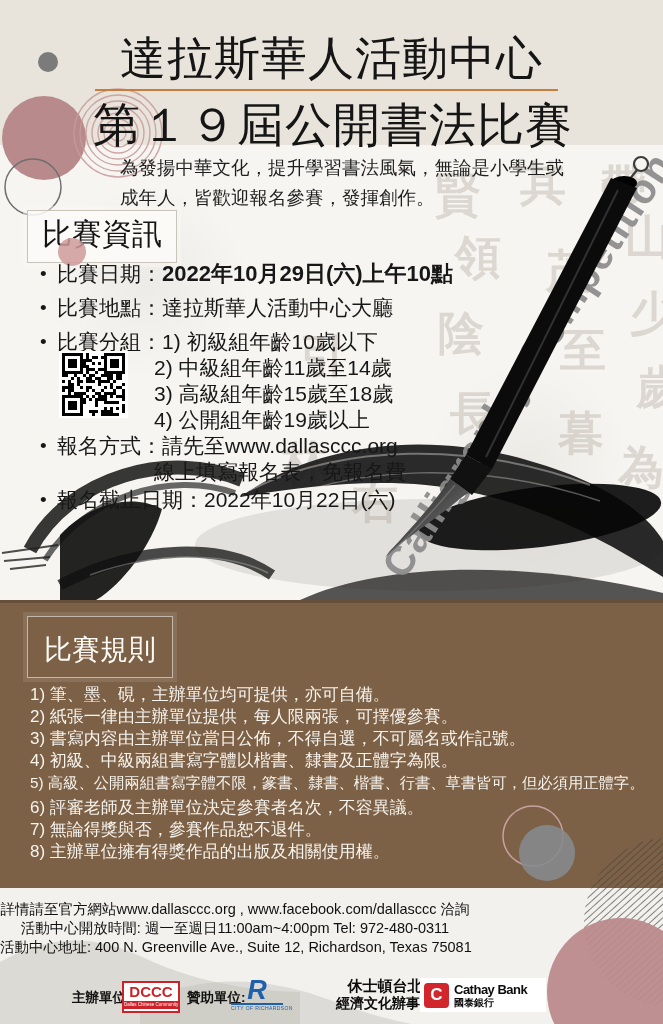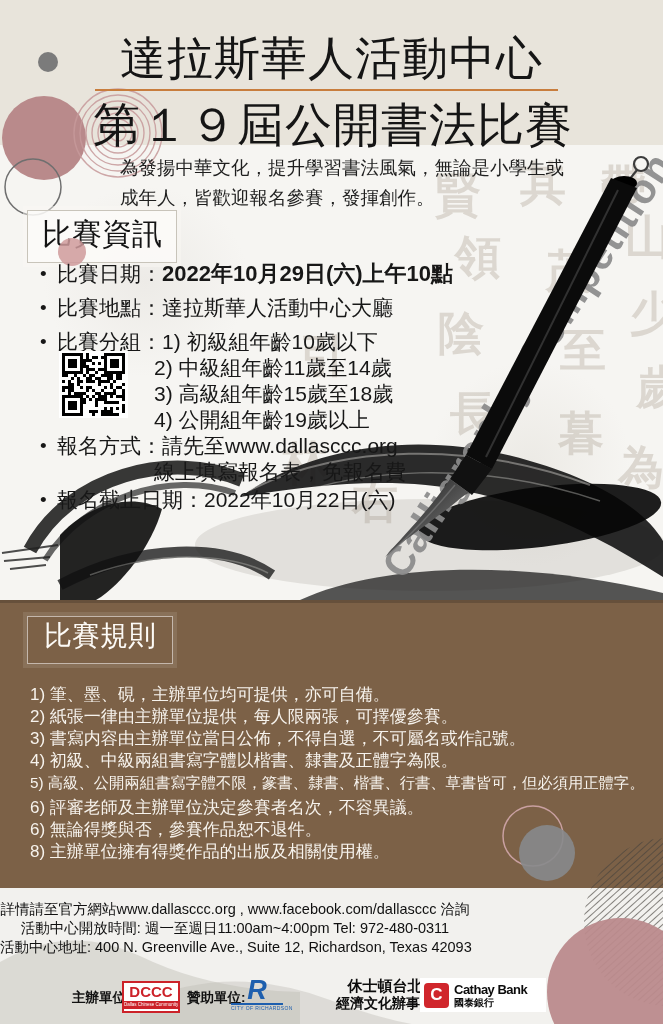--- a/index.html
+++ b/index.html
@@ -36,21 +36,21 @@
   .iline{position:absolute;left:40px;font-size:21px;color:#171717;white-space:nowrap;}
   .iline .blt{display:inline-block;width:17px;font-size:19px;vertical-align:1px;}
   .iline.ind{left:154px;}
   .iline .strong{font-weight:bold;font-size:22px;}
   .qr{left:59px;top:351px;width:69px;height:67px;background:#fff;padding:2px;box-sizing:border-box;}
   
   .watermark{left:258px;top:342px;width:540px;text-align:center;
     transform:rotate(-57deg);transform-origin:center;
     font-size:41px;font-weight:bold;letter-spacing:1px;color:var(--watermark_gray,#8b8b8b);opacity:.92;}
   
-  .rules-heading{left:27px;top:616px;font-size:28px;color:#fdfbf7;padding:0 16px 8px;
+  .rules-heading{left:27px;top:616px;font-size:28px;color:#fdfbf7;padding:14px 16px 8px;
     border:1px solid rgba(255,255,255,.55);box-shadow:0 0 0 4px rgba(255,255,255,.10);}
   .rline{position:absolute;left:30px;font-size:17px;color:var(--rule_text,#f7f3ed);white-space:nowrap;letter-spacing:0;}
   .rline.small{font-size:15.3px;}
   
   .ftext{position:absolute;left:0;width:470px;text-align:center;font-size:14.5px;font-weight:normal;color:#101010;white-space:nowrap;}
   .flabel{position:absolute;font-size:13.5px;font-weight:bold;color:#111;}
   .logo-dccc{position:absolute;left:122px;top:981px;width:58px;height:32px;background:#fff;
     border:2px solid var(--dccc_red,#cc2229);box-sizing:border-box;text-align:center;overflow:hidden;}
   .dccc-letters{font-size:15px;font-weight:bold;color:var(--dccc_red,#cc2229);line-height:18px;letter-spacing:0;}
   .dccc-caption{background:var(--dccc_red,#cc2229);color:#fff;font-size:4.5px;line-height:8px;white-space:nowrap;}
@@ -342,26 +342,26 @@
       <rect x="6" y="48" width="9" height="9" fill="#000"></rect>
     </svg>
 
   <div class="abs rules-heading">比賽規則</div>
   <div class="rline" style="top:683px">1)  筆、墨、硯，主辦單位均可提供，亦可自備。</div>
   <div class="rline" style="top:705px">2)  紙張一律由主辦單位提供，每人限兩張，可擇優參賽。</div>
   <div class="rline" style="top:727px">3)  書寫内容由主辦單位當日公佈，不得自選，不可屬名或作記號。</div>
   <div class="rline" style="top:749px">4)  初級、中級兩組書寫字體以楷書、隸書及正體字為限。</div>
   <div class="rline small" style="top:773px">5)  高級、公開兩組書寫字體不限，篆書、隸書、楷書、行書、草書皆可，但必須用正體字。</div>
   <div class="rline" style="top:796px">6)  評審老師及主辦單位決定參賽者名次，不容異議。</div>
-  <div class="rline" style="top:818px">6)  無論得獎與否，參賽作品恕不退件。</div>
+  <div class="rline" style="top:818px">7)  無論得獎與否，參賽作品恕不退件。</div>
   <div class="rline" style="top:840px">8)  主辦單位擁有得獎作品的出版及相關使用權。</div>
 
   <div class="ftext" style="top:900px">詳情請至官方網站www.dallasccc.org , www.facebook.com/dallasccc 洽詢</div>
   <div class="ftext" style="top:919px">活動中心開放時間: 週一至週日11:00am~4:00pm Tel: 972-480-0311</div>
-  <div class="ftext" style="top:938px">活動中心地址: 400 N. Greenville Ave., Suite 12, Richardson, Texas 42093</div>
+  <div class="ftext" style="top:938px">活動中心地址: 400 N. Greenville Ave., Suite 12, Richardson, Texas 75081</div>
 
   <div class="flabel" style="left:72px;top:989px">主辦單位:</div>
   <div class="logo-dccc">
     <div class="dccc-letters">DCCC</div>
     <div class="dccc-caption">Dallas Chinese Community Center</div>
   </div>
   <div class="flabel" style="left:187px;top:989px">贊助單位:</div>
   <div class="logo-rich">
     <div class="rich-r">R</div>
     <div class="rich-cap">CITY OF RICHARDSON</div>

